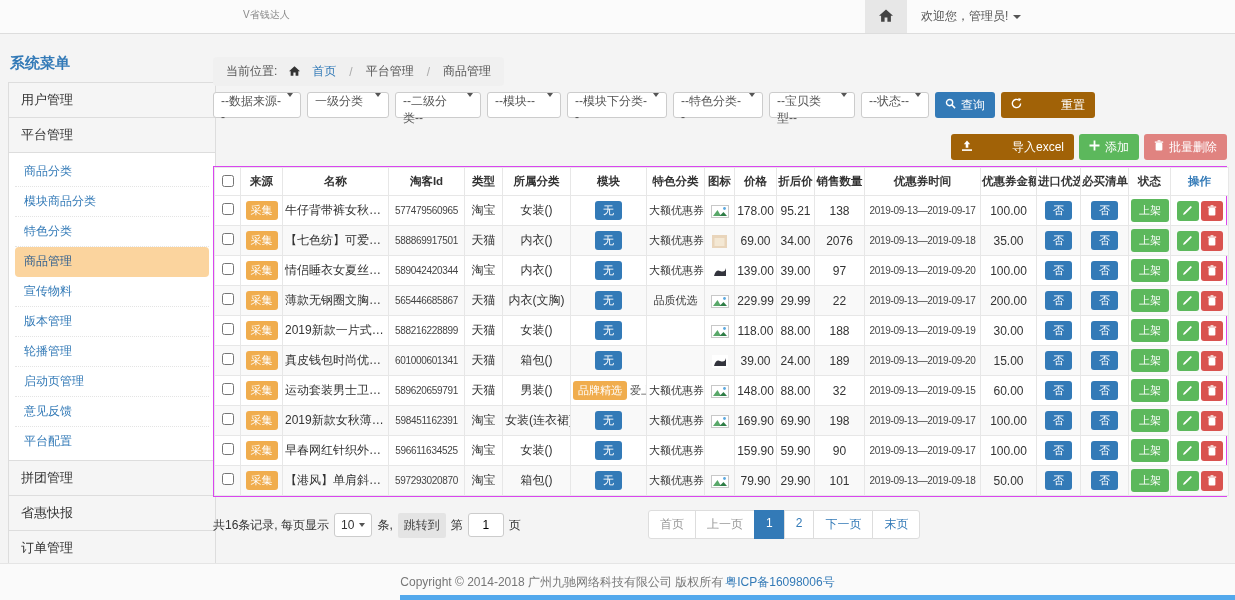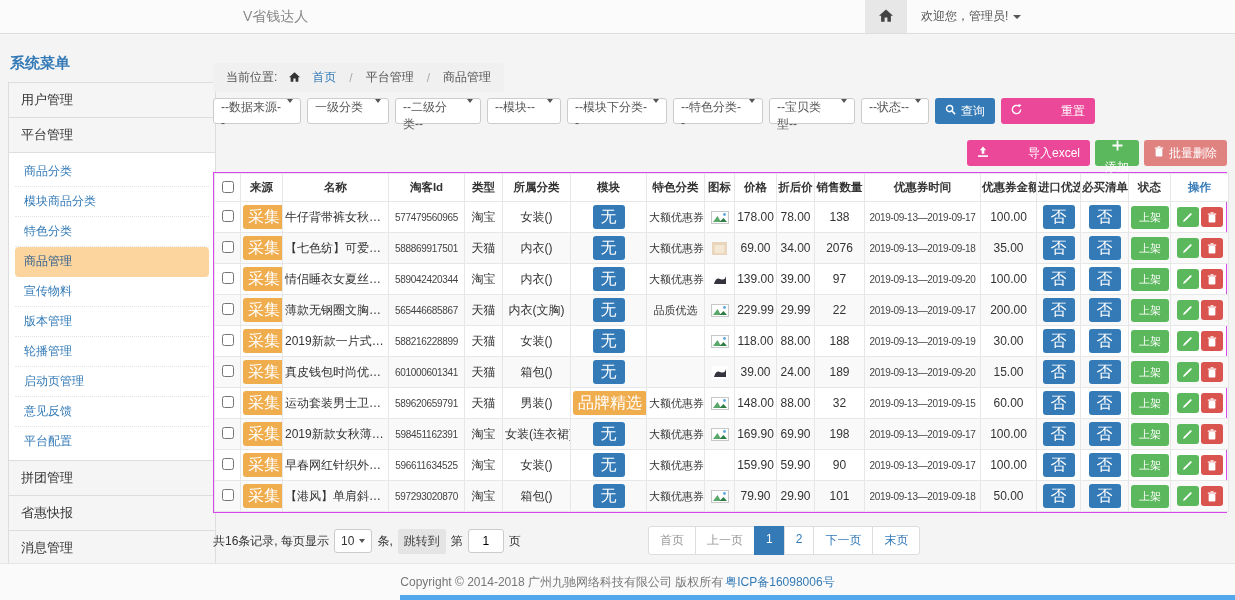--- a/index.html
+++ b/index.html
@@ -1,63 +1,63 @@
 <!DOCTYPE html>
 <html><head>
 <meta charset="utf-8">
 <style>
   html,body{margin:0;padding:0;}
   body{width:1235px;height:600px;overflow:hidden;position:relative;background:#f4f4f4;
        font-family:"Liberation Sans","DejaVu Sans",sans-serif;font-size:12px;color:#333;}
   .topbar{position:absolute;top:0;left:0;right:0;height:33px;background:#fbfbfb;border-bottom:1px solid #ddd;}
-  .brand{position:absolute;left:243px;top:8px;font-size:14px;color:#8a8a8a;}
+  .brand{position:absolute;left:243px;top:8px;font-size:10px;color:#8a8a8a;}
   .topbar-right{position:absolute;left:865px;top:0;height:33px;display:flex;align-items:center;}
   .home-btn{width:42px;height:33px;background:#e7e7e7;display:flex;align-items:center;justify-content:center;cursor:pointer;}
   .welcome{padding:0 14px;color:#555;display:flex;align-items:center;gap:5px;cursor:pointer;}
   .caret-down{width:0;height:0;border-left:4px solid transparent;border-right:4px solid transparent;border-top:4px solid #555;display:inline-block;}
 
   .sidebar{position:absolute;top:41px;left:8px;width:208px;}
   .sidebar-title{color:#337ab7;font-size:15px;font-weight:bold;padding:13px 2px 10px 2px;}
   .menu-group{background:#f5f5f5;border:1px solid #ddd;margin-top:-1px;padding:8px 12px;font-size:13px;color:#333;cursor:pointer;}
   .submenu{background:#fff;border:1px solid #ddd;border-top:none;margin:0;padding:4px 6px;list-style:none;}
   .submenu li{padding:6px 9px;color:#337ab7;border-bottom:1px dotted #e4e4e4;cursor:pointer;}
   .submenu li:last-child{border-bottom:none;}
   .submenu li.active{background:#fbd49e;border-radius:4px;border-bottom-color:transparent;color:#31608f;}
 
   .main{position:absolute;left:213px;top:41px;width:1014px;}
   .breadcrumb{display:inline-flex;align-items:center;gap:12px;background:#f0f0f0;border-radius:4px;
-              padding:6px 13px;margin-top:22px;color:#555;}
+              padding:6px 13px;margin-top:16px;color:#555;}
   .breadcrumb a{color:#337ab7;text-decoration:none;cursor:pointer;}
   .breadcrumb .sep{color:#aaa;padding:0 1px;}
 
   .filter-bar{margin-top:6px;display:flex;align-items:center;gap:6px;}
   .sel{display:inline-flex;align-items:flex-start;justify-content:space-between;background:#fff;border:1px solid #ccc;
        border-radius:3px;height:24px;padding:0 7px;color:#555;cursor:pointer;flex:none;}
   .tri{width:0;height:0;border-left:3.5px solid transparent;border-right:3.5px solid transparent;border-top:4px solid #555;margin-left:5px;}
   .txt-input{height:22px;border:1px solid #ccc;border-radius:3px;padding:0 8px;width:112px;font-size:12px;color:#333;flex:none;
              font-family:"Liberation Sans","DejaVu Sans",sans-serif;}
   .btn{display:inline-flex;align-items:center;gap:5px;border:none;border-radius:3px;color:#fff;height:26px;
        padding:0 10px;font-size:12px;cursor:pointer;font-family:"Liberation Sans","DejaVu Sans",sans-serif;flex:none;}
   .btn-primary{background:#337ab7;}
-  .btn-info{background:#ec4899;gap:39px;}
-  .btn-success{background:#5cb85c;flex-direction:column;}
+  .btn-info{background:#a16207;gap:39px;}
+  .btn-success{background:#5cb85c;}
   .btn-danger-soft{background:#e08380;}
 
   .toolbar{margin-top:16px;display:flex;justify-content:flex-end;gap:5px;}
 
   .table-wrap{margin-top:6px;background:#fff;border:1px solid #d946ef;}
   table{width:100%;border-collapse:collapse;table-layout:fixed;font-size:12px;}
   th,td{border:1px solid #e7e7e7;text-align:center;padding:3px 2px;overflow:hidden;white-space:nowrap;}
   th{font-weight:bold;font-size:11.5px;color:#333;padding:6px 1px;background:#fff;}
   th.op-head{color:#337ab7;}
   tbody tr:nth-child(even) td{background:#f9f9f9;}
   td.td-name{text-overflow:ellipsis;}
   td.td-id,td.td-time{font-size:10px;letter-spacing:-0.3px;color:#444;}
   td.td-feature{font-size:11px;}
-  .badge{display:inline-block;color:#fff;border-radius:3px;font-size:16px;line-height:1;}
+  .badge{display:inline-block;color:#fff;border-radius:3px;font-size:11px;line-height:1;}
   .badge-orange{background:#f0ad4e;padding:4px 5px;}
   .badge-blue{background:#337ab7;padding:4px 8px;cursor:pointer;}
   .module-extra{color:#555;margin-left:3px;font-size:11px;}
   .btn-status{display:inline-block;background:#5cb85c;color:#fff;border:none;border-radius:3px;
               padding:4px 8px;font-size:11px;cursor:pointer;}
   .op-btn{display:inline-flex;width:22px;height:20px;border:none;border-radius:3px;align-items:center;
           justify-content:center;cursor:pointer;margin:0 1px;padding:0;}
   .op-edit{background:#5cb85c;}
   .op-del{background:#d9534f;}
   .thumb{display:inline-block;vertical-align:middle;line-height:0;}
@@ -113,21 +113,20 @@
         <li class="active">商品管理</li>
         <li>宣传物料</li>
         <li>版本管理</li>
         <li>轮播管理</li>
         <li>启动页管理</li>
         <li>意见反馈</li>
         <li>平台配置</li>
       </ul>
       <div class="menu-group">拼团管理</div>
       <div class="menu-group">省惠快报</div>
-      <div class="menu-group">消息管理</div>
       <div class="menu-group">订单管理</div>
     </div>
 </div>
 
 <div class="main">
 
   <div class="breadcrumb">
     <span>当前位置:</span>
     <span>
       <svg width="11" height="10" viewBox="0 0 16 14">
@@ -268,21 +267,21 @@
             <td>女装()</td>
             <td><span class="badge badge-blue">无</span></td>
             <td class="td-feature">大额优惠券</td>
             <td><span class="thumb"><svg width="18" height="13" viewBox="0 0 18 13">
                   <rect x="0.5" y="0.5" width="17" height="12" fill="#fff" stroke="#c8c8c8"></rect>
                   <polygon points="2,11 6.5,5 10,11" fill="#59a869"></polygon>
                   <polygon points="8.5,11 12.5,7 16,11" fill="#2f7d46"></polygon>
                   <circle cx="13.5" cy="3.5" r="1.4" fill="#5aa7de"></circle>
                 </svg></span></td>
             <td>178.00</td>
-            <td>78.00</td>
+            <td>95.21</td>
             <td>138</td>
             <td class="td-time">2019-09-13—2019-09-17</td>
             <td>100.00</td>
             <td><span class="badge badge-blue">否</span></td>
             <td><span class="badge badge-blue">否</span></td>
             <td><span class="btn-status">上架</span></td>
             <td><button class="op-btn op-edit">
                 <svg width="11" height="11" viewBox="0 0 12 12">
                   <path d="M1.2 10.8 L1.8 8.6 L8.9 1.5 Q9.6 0.8 10.3 1.5 Q11 2.2 10.3 2.9 L3.2 10 L1.2 10.8 Z" fill="#fff"></path>
                 </svg>

